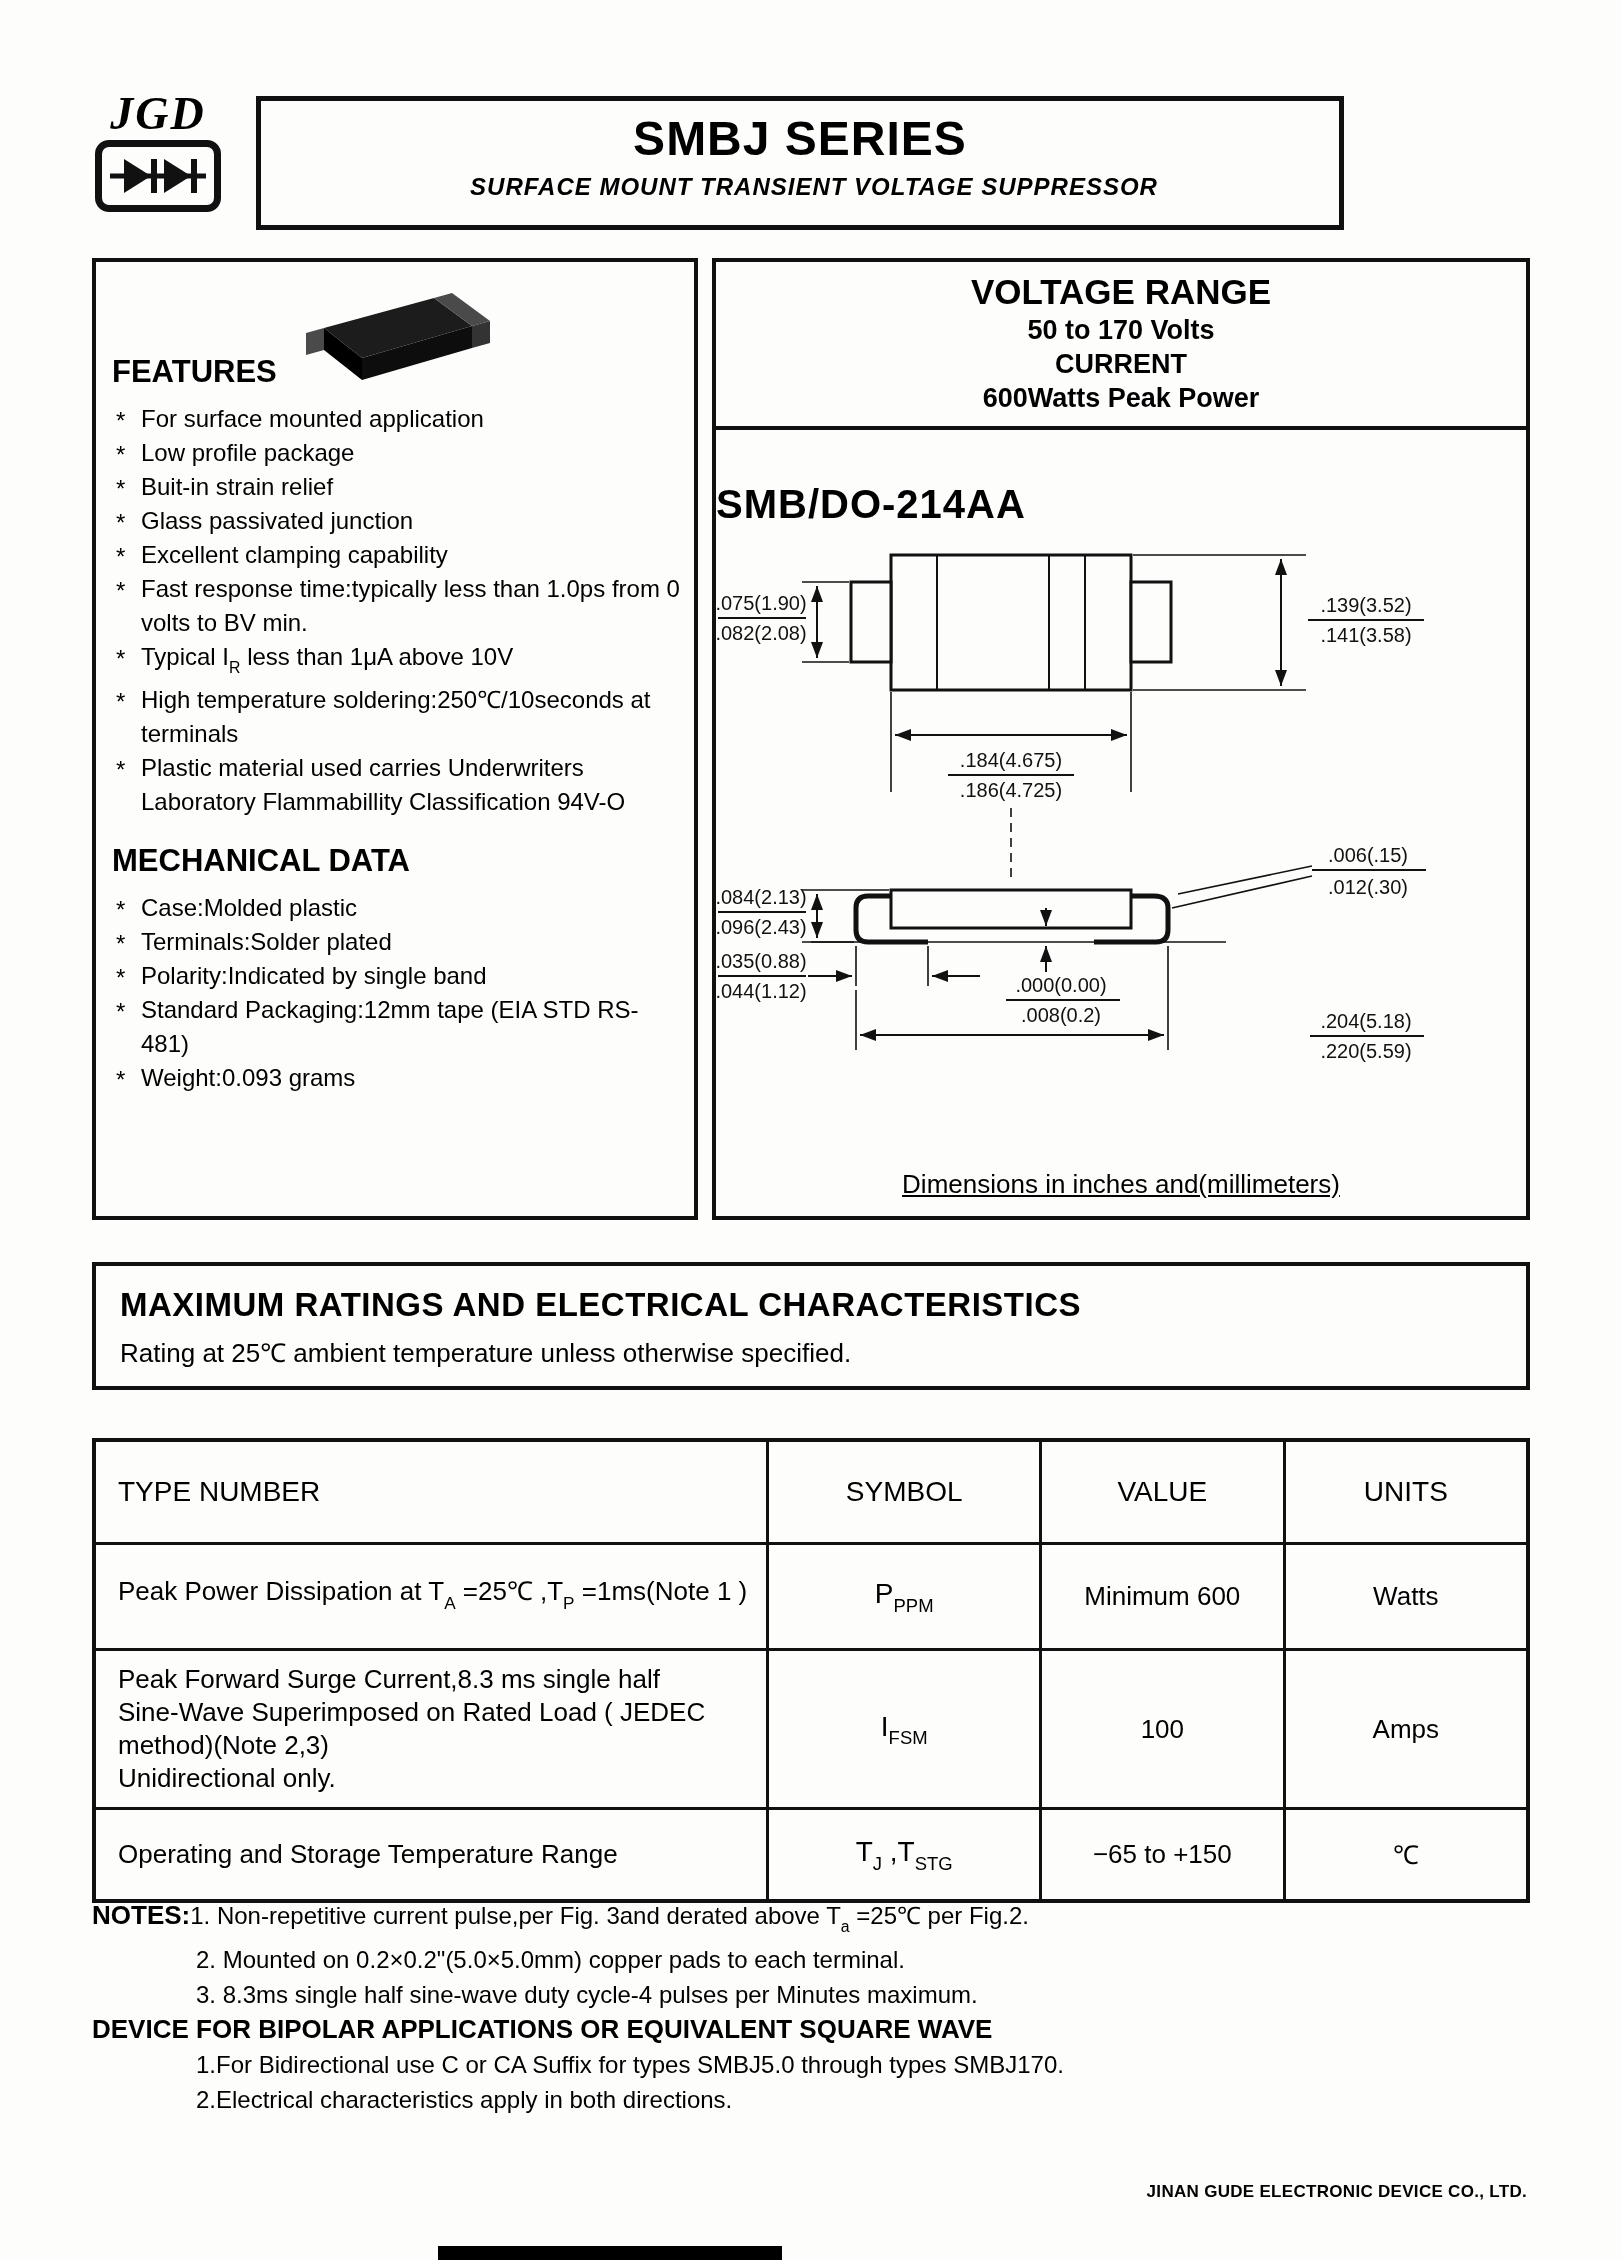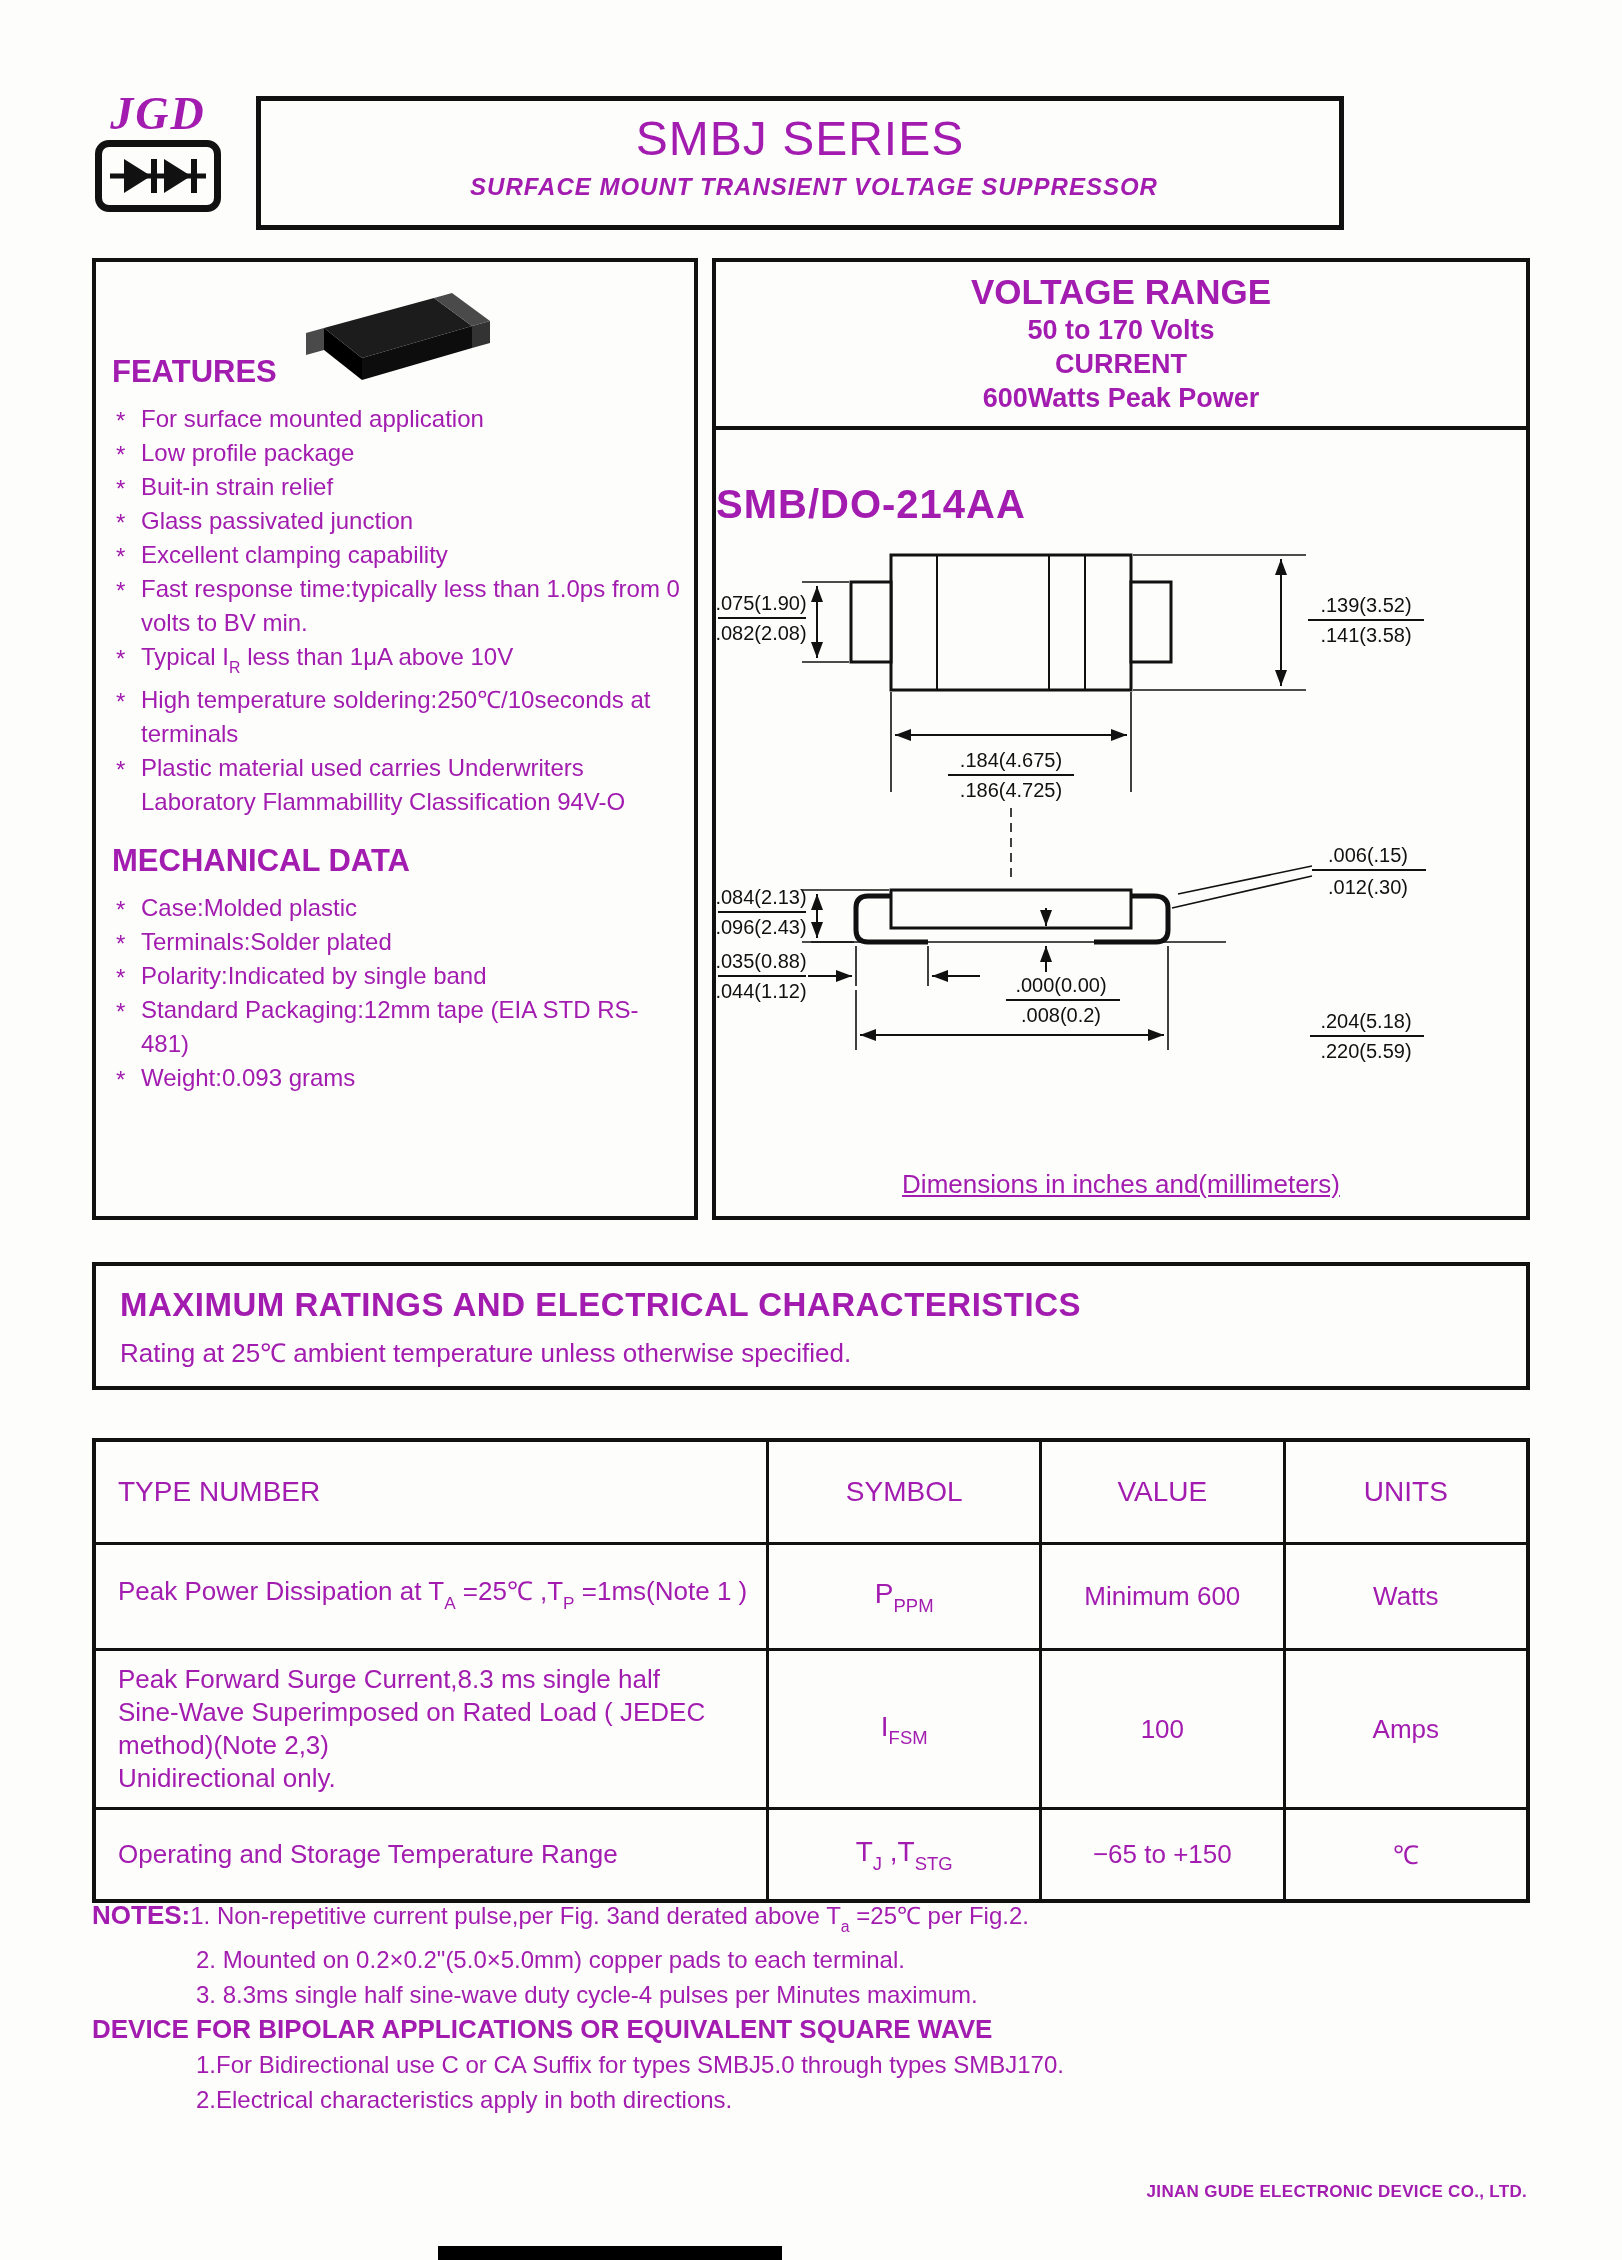--- a/index.html
+++ b/index.html
@@ -1,27 +1,27 @@
 <!DOCTYPE html>
 <html><head>
 <meta charset="utf-8">
 <style>
   html,body{margin:0;padding:0;background:#e8e8e8;}
   .page{position:relative;width:1622px;height:2260px;background:#fdfdfc;margin:0 auto;
-        font-family:"Liberation Sans",sans-serif;color:#a21caf;overflow:hidden;}
+        font-family:"Liberation Sans",sans-serif;color:#000000;overflow:hidden;}
 
   
   .logo{position:absolute;left:90px;top:90px;width:136px;text-align:center;}
   .logo-text{font-family:"Liberation Serif",serif;font-style:italic;font-weight:bold;
              font-size:46px;letter-spacing:2px;line-height:48px;}
   .logo-box{margin:2px auto 0;border:7px solid #111;border-radius:14px;width:112px;height:58px;
             display:flex;align-items:center;justify-content:center;}
   .title-box{position:absolute;left:256px;top:96px;width:1088px;height:134px;border:5px solid #111;
              box-sizing:border-box;text-align:center;}
-  .doc-title{font-size:48px;font-weight:normal;margin-top:10px;letter-spacing:1px;}
+  .doc-title{font-size:48px;font-weight:bold;margin-top:10px;letter-spacing:1px;}
   .doc-subtitle{font-size:24px;font-weight:bold;font-style:italic;margin-top:7px;letter-spacing:1px;padding-left:28px;}
 
   
   .left-box{position:absolute;left:92px;top:258px;width:606px;height:962px;border:4px solid #111;
             box-sizing:border-box;}
   .pkg3d{position:absolute;left:190px;top:20px;}
   .sec-h{font-size:31px;font-weight:bold;margin:0 0 0 16px;}
   .features-h{padding-top:92px;}
   ul.blist{list-style:none;margin:12px 0 0 0;padding:0 8px 0 18px;font-size:24px;line-height:34px;}
   ul.blist li{position:relative;padding-left:27px;max-width:556px;}

